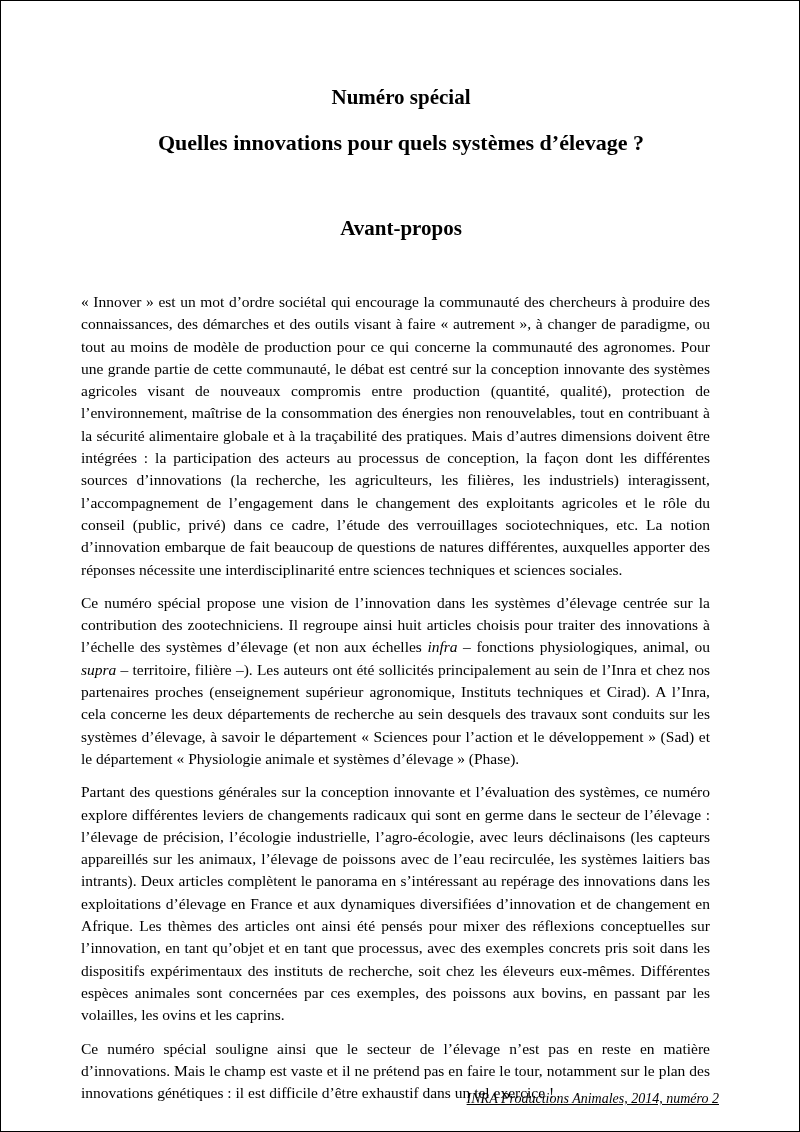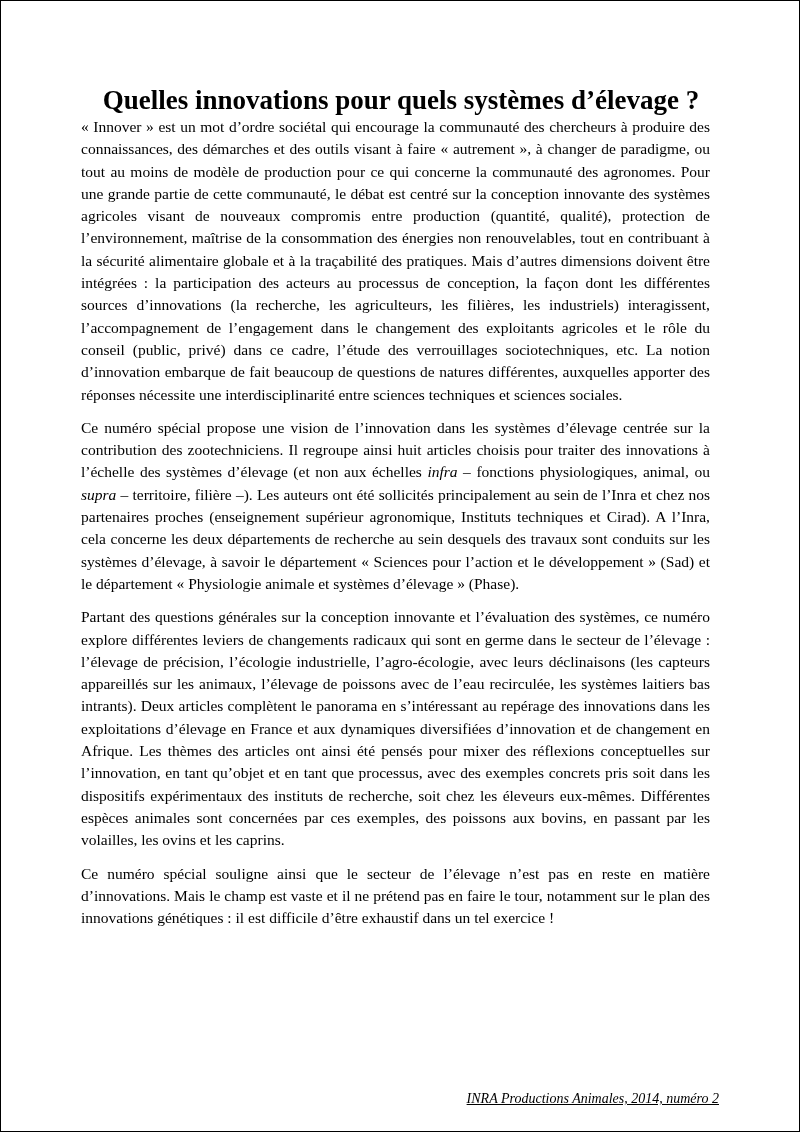--- a/index.html
+++ b/index.html
@@ -19,21 +19,21 @@
     color: #000000;
     overflow: hidden;
   }
   .title-line1 {
     font-size: 21px;
     font-weight: bold;
     text-align: center;
     margin: 0 0 20px 0;
   }
   .title-line2 {
-    font-size: 27px;
+    font-size: 22px;
     font-weight: bold;
     text-align: center;
     margin: 0;
   }
   .section-heading {
     font-size: 21px;
     font-weight: bold;
     text-align: center;
     margin: 60px 0 50px 0;
   }
@@ -51,21 +51,23 @@
     bottom: 24px;
     font-style: italic;
     font-size: 14px;
     text-decoration: underline;
   }
 </style>
 </head>
 <body>
 
 <div class="page">
+  <h1 class="title-line1">Numéro spécial</h1>
   <h1 class="title-line2">Quelles innovations pour quels systèmes d’élevage ?</h1>
+  <h2 class="section-heading">Avant-propos</h2>
   <div class="body-text">
       <p><span>« Innover » est un mot d’ordre sociétal qui encourage la communauté des chercheurs à produire des connaissances, des démarches et des outils visant à faire « autrement », à changer de paradigme, ou tout au moins de modèle de production pour ce qui concerne la communauté des agronomes. Pour une grande partie de cette communauté, le débat est centré sur la conception innovante des systèmes agricoles visant de nouveaux compromis entre production (quantité, qualité), protection de l’environnement, maîtrise de la consommation des énergies non renouvelables, tout en contribuant à la sécurité alimentaire globale et à la traçabilité des pratiques. Mais d’autres dimensions doivent être intégrées : la participation des acteurs au processus de conception, la façon dont les différentes sources d’innovations (la recherche, les agriculteurs, les filières, les industriels) interagissent, l’accompagnement de l’engagement dans le changement des exploitants agricoles et le rôle du conseil (public, privé) dans ce cadre, l’étude des verrouillages sociotechniques, etc. La notion d’innovation embarque de fait beaucoup de questions de natures différentes, auxquelles apporter des réponses nécessite une interdisciplinarité entre sciences techniques et sciences sociales.</span></p>
       <p><span>Ce numéro spécial propose une vision de l’innovation dans les systèmes d’élevage centrée sur la contribution des zootechniciens. Il regroupe ainsi huit articles choisis pour traiter des innovations à l’échelle des systèmes d’élevage (et non aux échelles </span><em>infra</em><span> – fonctions physiologiques, animal, ou </span><em>supra</em><span> – territoire, filière –). Les auteurs ont été sollicités principalement au sein de l’Inra et chez nos partenaires proches (enseignement supérieur agronomique, Instituts techniques et Cirad). A l’Inra, cela concerne les deux départements de recherche au sein desquels des travaux sont conduits sur les systèmes d’élevage, à savoir le département « Sciences pour l’action et le développement » (Sad) et le département « Physiologie animale et systèmes d’élevage » (Phase).</span></p>
       <p><span>Partant des questions générales sur la conception innovante et l’évaluation des systèmes, ce numéro explore différentes leviers de changements radicaux qui sont en germe dans le secteur de l’élevage : l’élevage de précision, l’écologie industrielle, l’agro-écologie, avec leurs déclinaisons (les capteurs appareillés sur les animaux, l’élevage de poissons avec de l’eau recirculée, les systèmes laitiers bas intrants). Deux articles complètent le panorama en s’intéressant au repérage des innovations dans les exploitations d’élevage en France et aux dynamiques diversifiées d’innovation et de changement en Afrique. Les thèmes des articles ont ainsi été pensés pour mixer des réflexions conceptuelles sur l’innovation, en tant qu’objet et en tant que processus, avec des exemples concrets pris soit dans les dispositifs expérimentaux des instituts de recherche, soit chez les éleveurs eux-mêmes. Différentes espèces animales sont concernées par ces exemples, des poissons aux bovins, en passant par les volailles, les ovins et les caprins.</span></p>
       <p><span>Ce numéro spécial souligne ainsi que le secteur de l’élevage n’est pas en reste en matière d’innovations. Mais le champ est vaste et il ne prétend pas en faire le tour, notamment sur le plan des innovations génétiques : il est difficile d’être exhaustif dans un tel exercice !</span></p>
     </div>
   <div class="footer">INRA Productions Animales, 2014, numéro 2</div>
 </div>
 
 </body></html>

